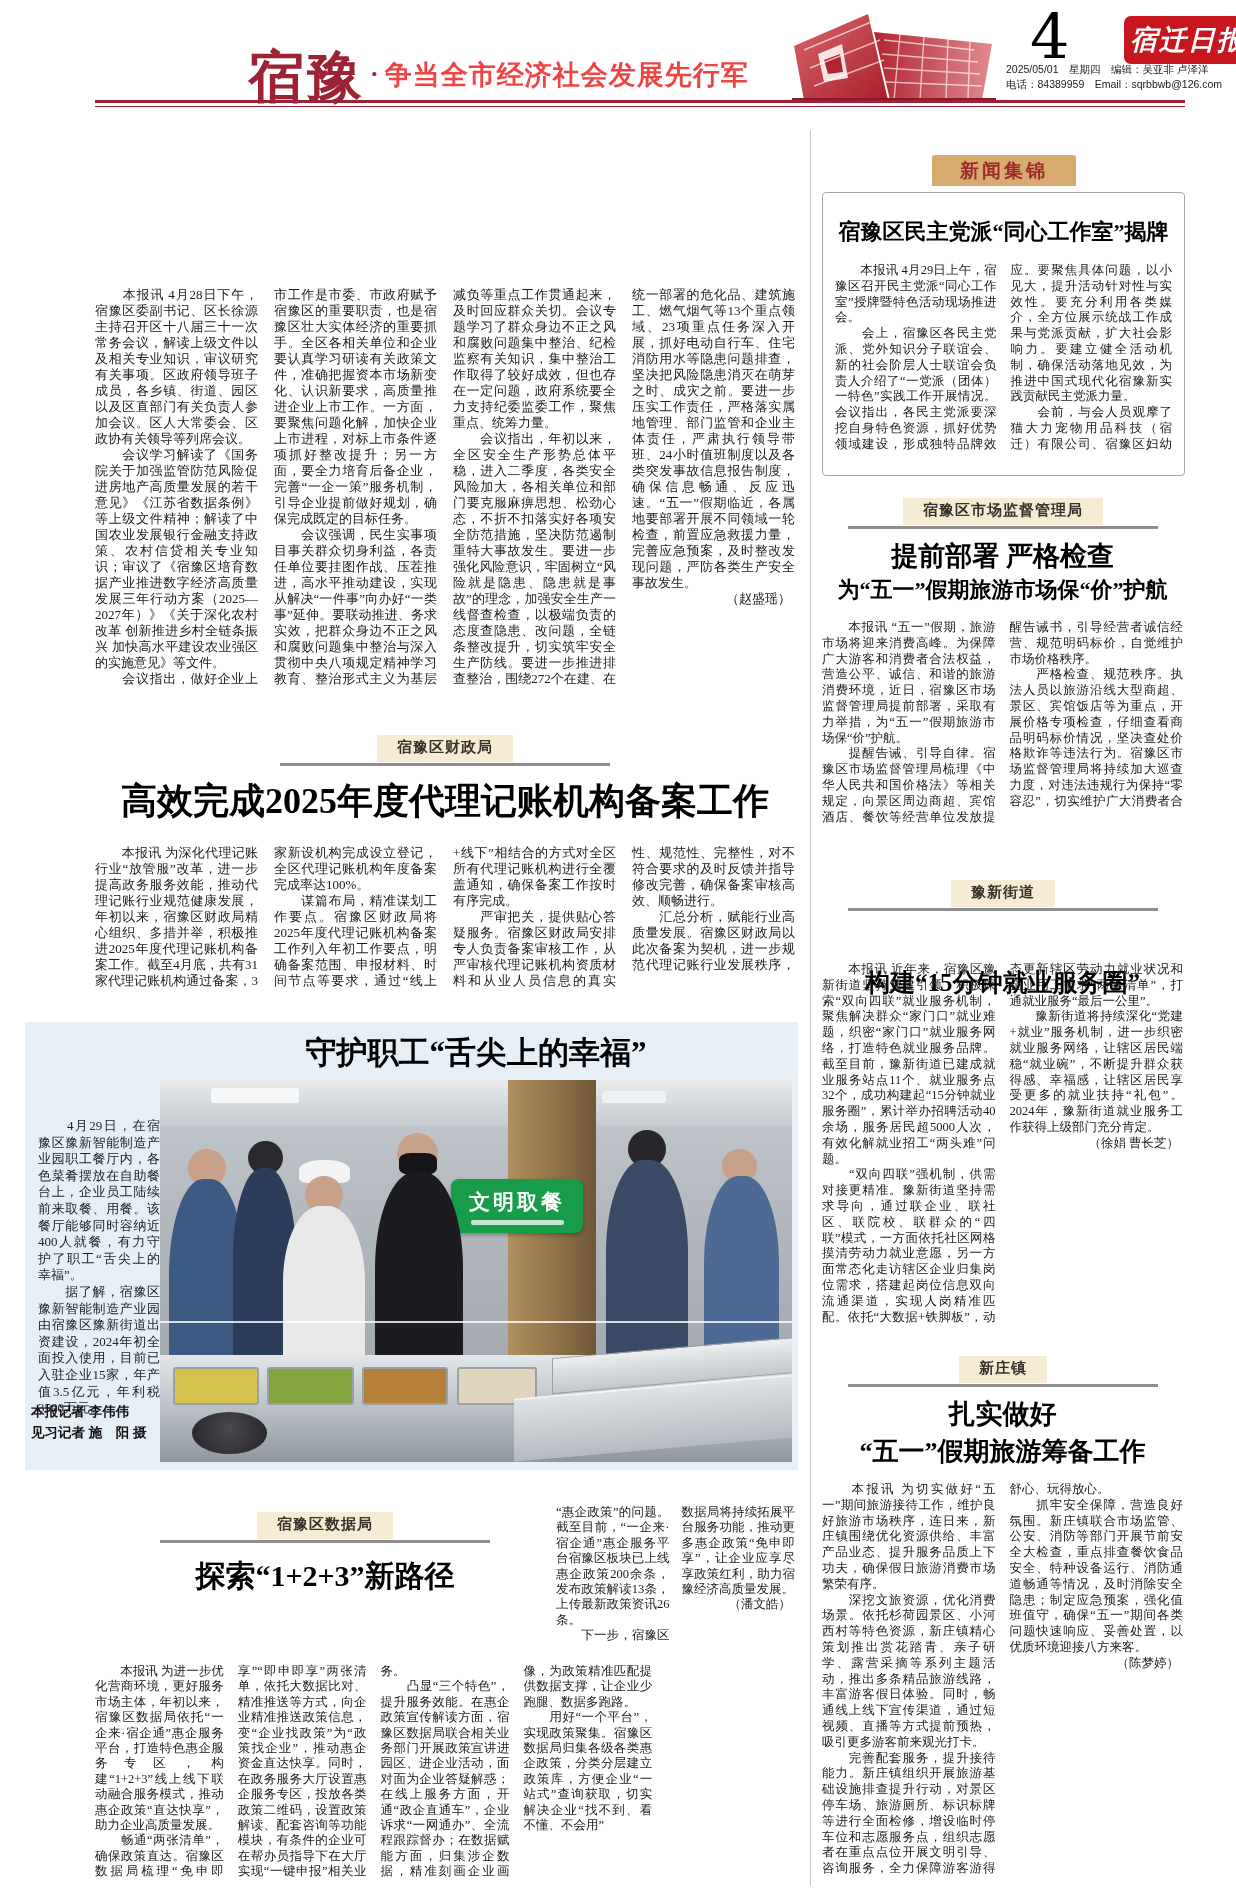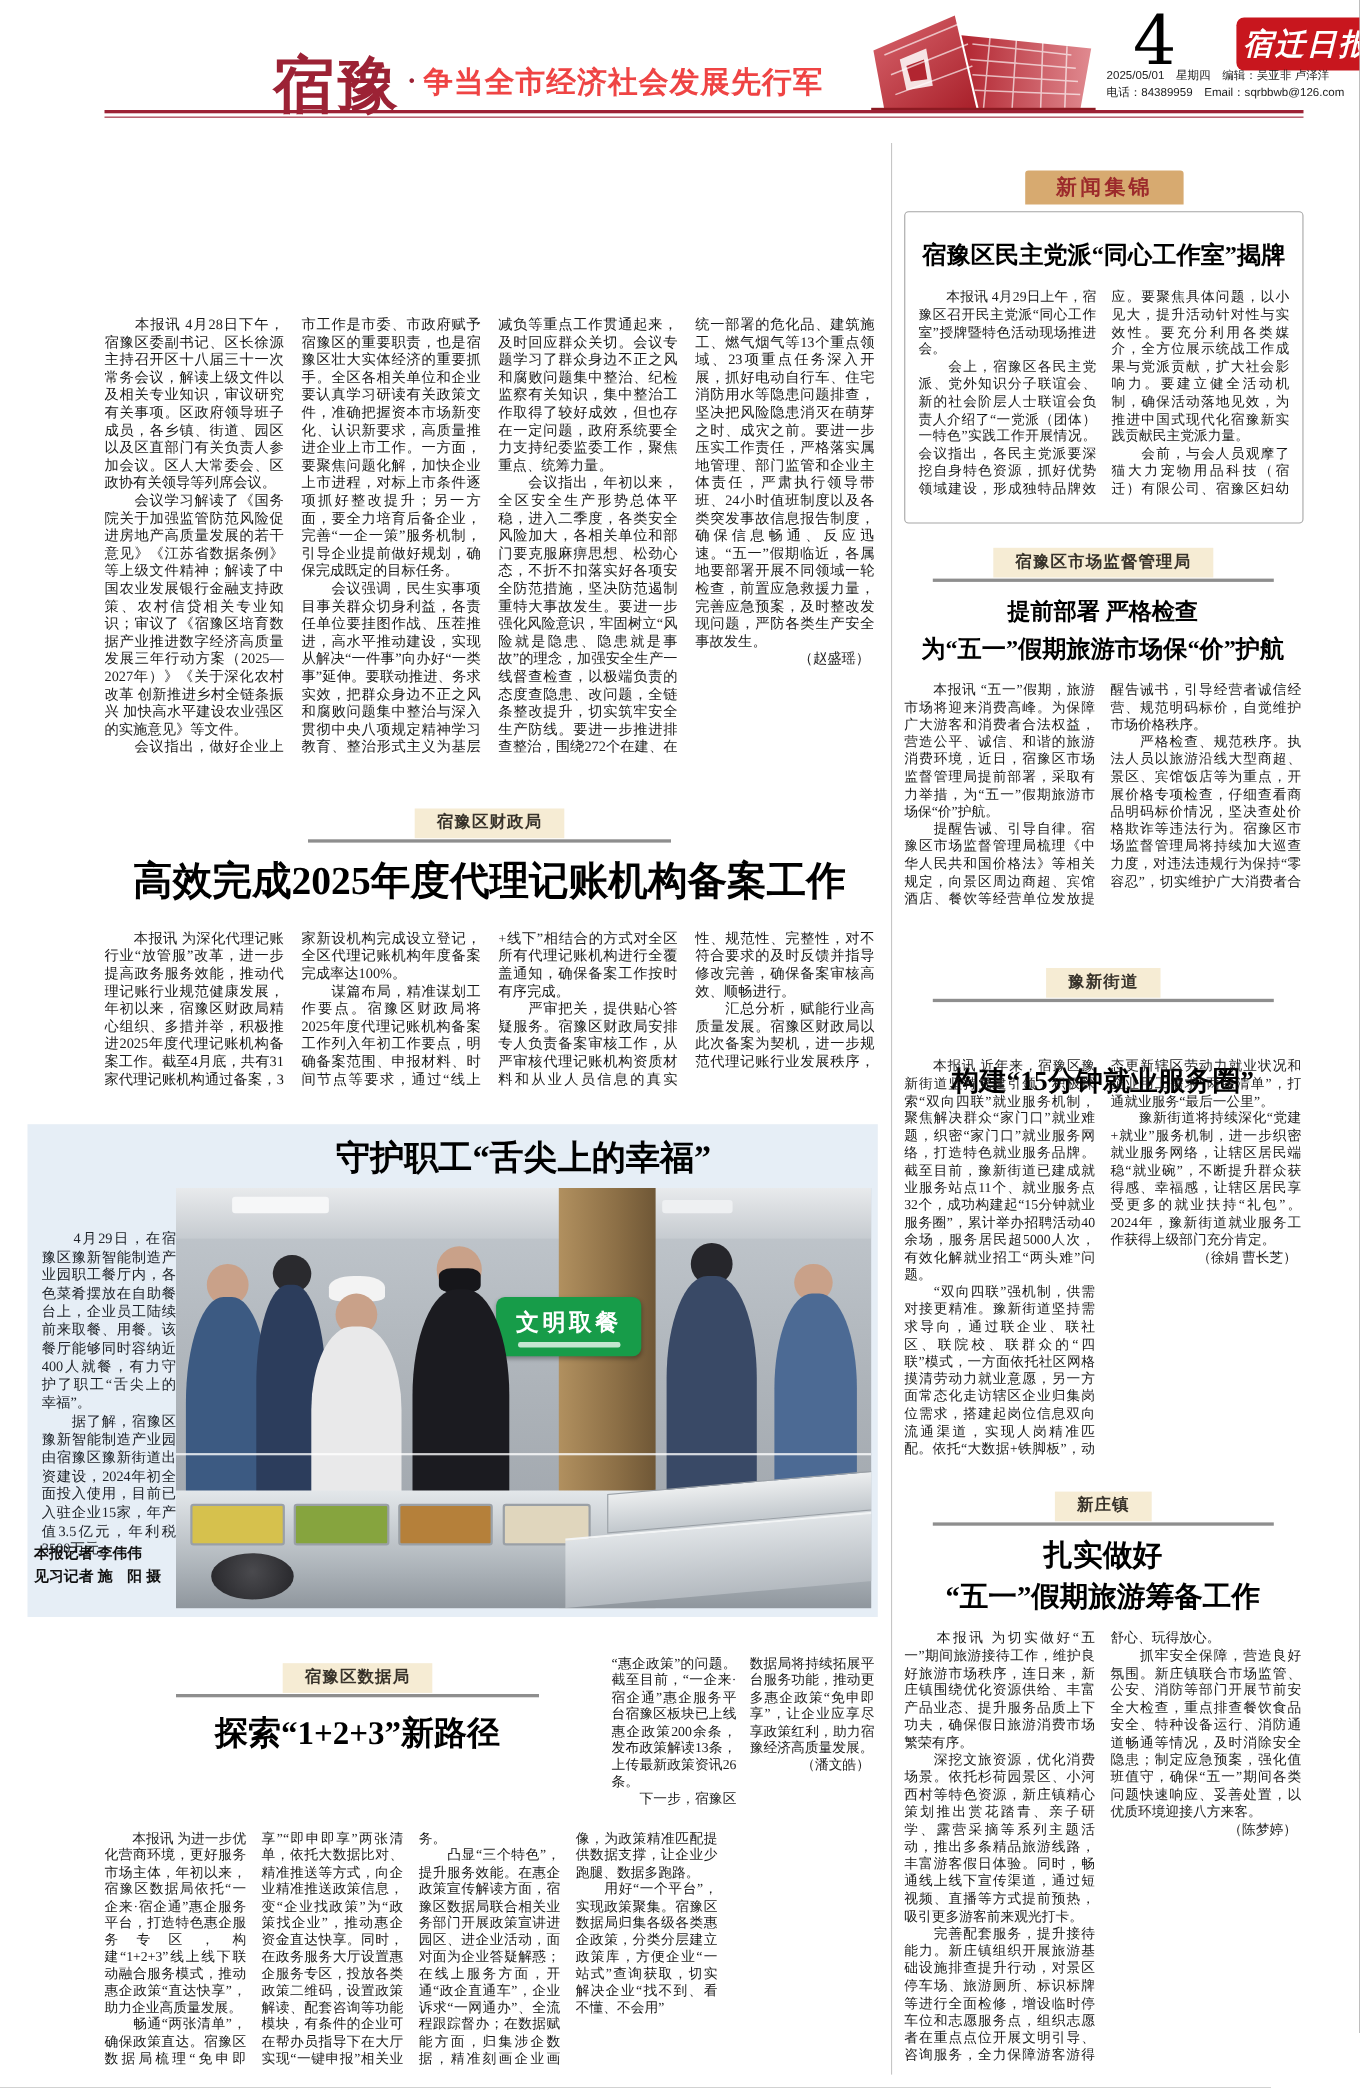--- a/index.html
+++ b/index.html
@@ -209,21 +209,21 @@
 　　会前，与会人员观摩了猫大力宠物用品科技（宿迁）有限公司、宿豫区妇幼保健院等地，并为“网络直播·同心工作室”“医疗服务·同心工作室”“法律服务·同心工作室”揭牌。</div>
 
     </div>
   </div>
 
   <div class="abs section-head" style="left:848px;top:498px;width:310px;height:34px;">
     <div class="rulebar"></div>
     <span class="lbl">宿豫区市场监督管理局</span>
   </div>
   <div class="abs" style="left:822px;top:540px;width:361px;">
-    <div class="hl-serif" style="font-size:21px;line-height:33px;">提前部署 严格检查</div>
+    <div class="hl-serif" style="font-size:27px;line-height:33px;">提前部署 严格检查</div>
     <div class="hl-serif" style="font-size:22px;line-height:33px;">为“五一”假期旅游市场保“价”护航</div>
   </div>
   <div class="abs cols c2 bt-side" style="left:822px;top:620px;width:361px;height:218px;column-gap:14px;">
     <div class="body-text">　　本报讯 “五一”假期，旅游市场将迎来消费高峰。为保障广大游客和消费者合法权益，营造公平、诚信、和谐的旅游消费环境，近日，宿豫区市场监督管理局提前部署，采取有力举措，为“五一”假期旅游市场保“价”护航。
 　　提醒告诫、引导自律。宿豫区市场监督管理局梳理《中华人民共和国价格法》等相关规定，向景区周边商超、宾馆酒店、餐饮等经营单位发放提醒告诫书，引导经营者诚信经营、规范明码标价，自觉维护市场价格秩序。
 　　严格检查、规范秩序。执法人员以旅游沿线大型商超、景区、宾馆饭店等为重点，开展价格专项检查，仔细查看商品明码标价情况，坚决查处价格欺诈等违法行为。宿豫区市场监督管理局将持续加大巡查力度，对违法违规行为保持“零容忍”，切实维护广大消费者合法权益，营造和谐、愉快的假日氛围。</div>
 
   </div>
 
   <div class="abs section-head" style="left:848px;top:880px;width:310px;height:34px;">

